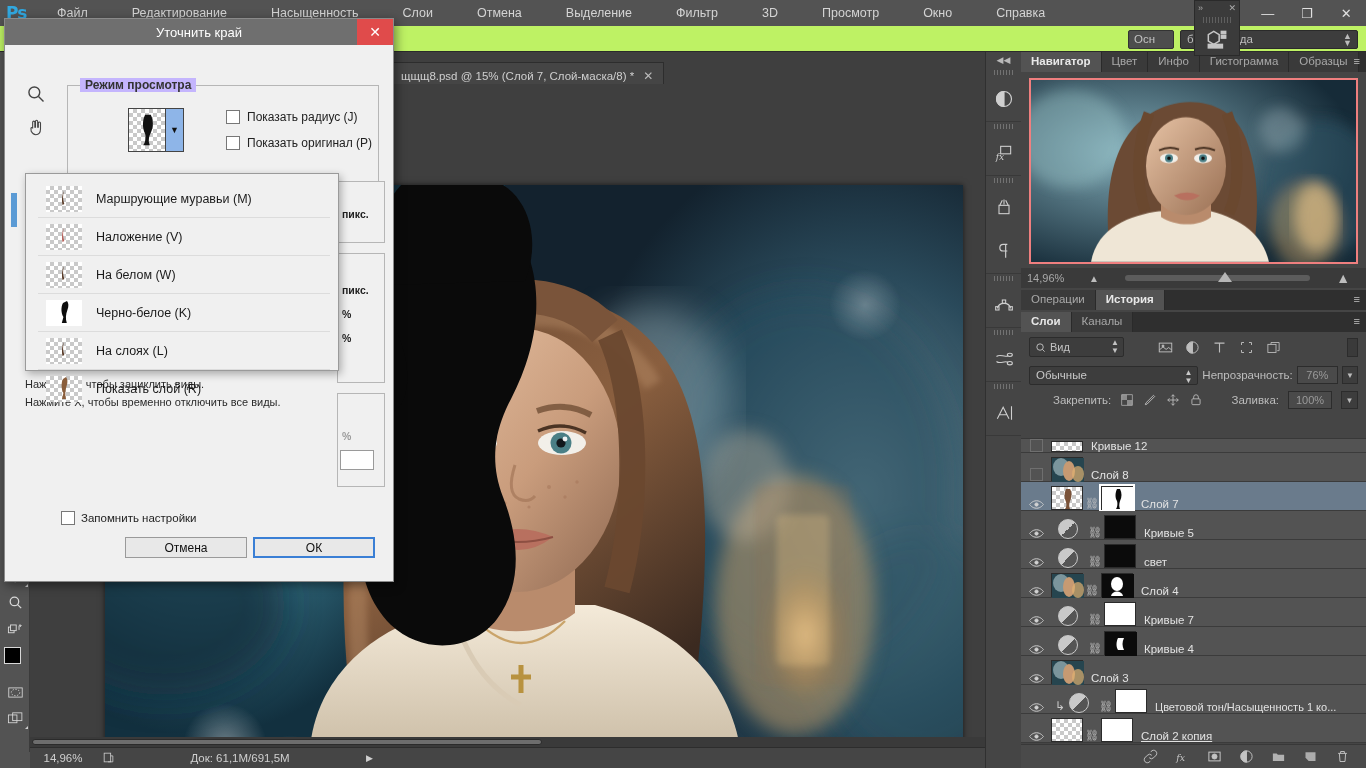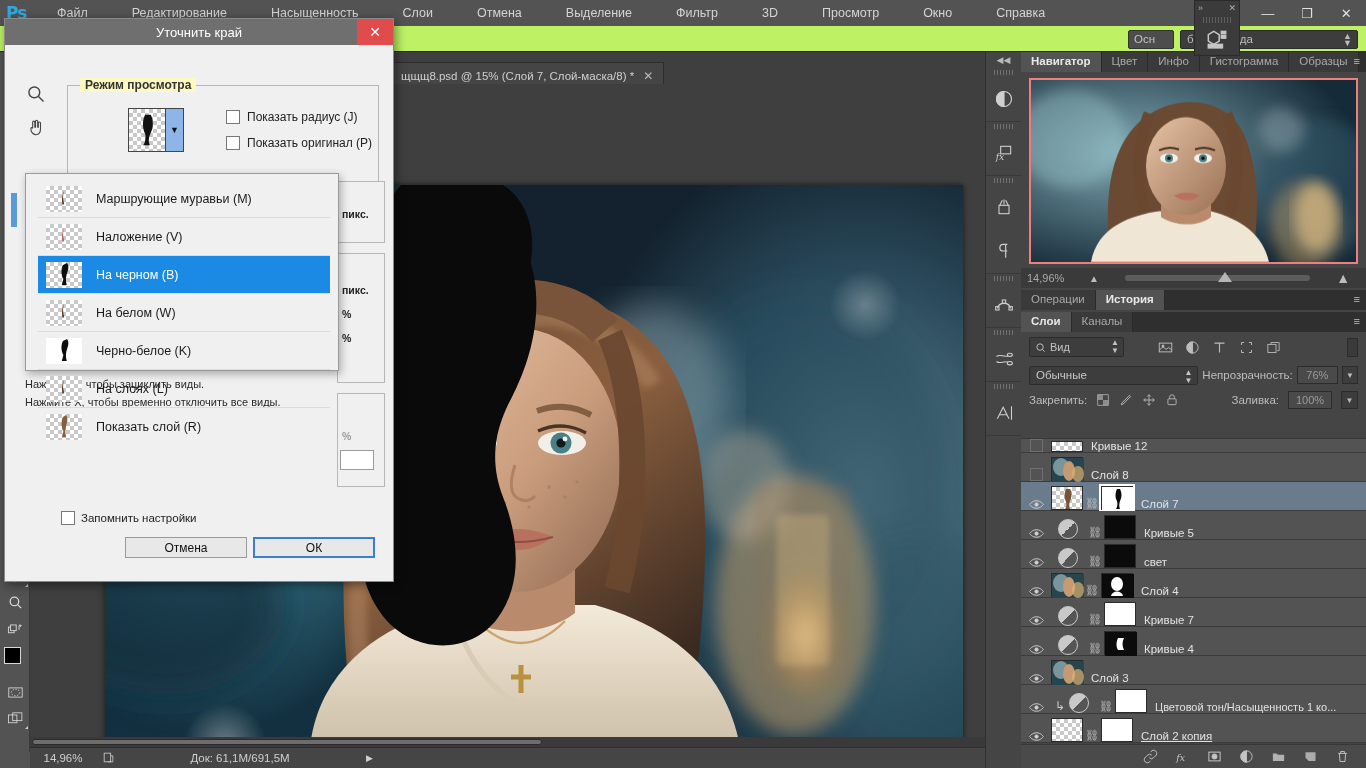--- a/index.html
+++ b/index.html
@@ -134,21 +134,21 @@
   .blendrow{ display:flex; align-items:center; height:26px; padding:0 8px; gap:4px;}
   .blend-sel{ width:180px; height:19px; background:#3d3d3d; border:1px solid #2c2c2c;
               border-radius:2px; color:#c8c8c8; font-size:11.5px;
               padding:2px 6px; position:relative;}
   .lbl{ color:#bdbdbd; font-size:11.5px;}
   .numfield{ width:44px; height:18px; background:#4a4a4a; border:1px solid #2c2c2c;
              color:#9a9a9a; font-size:11px; text-align:center; padding-top:2px;}
   .spin{ width:17px; height:18px; background:#3d3d3d; border:1px solid #2c2c2c;
          color:#bbb; font-size:8px; display:flex;align-items:center;justify-content:center;}
 
-  .lockrow{ display:flex; align-items:center; height:24px; padding:0 8px; gap:9px;}
+  .lockrow{ display:flex; align-items:center; height:24px; padding:0 8px; gap:9px;margin-left:24px;}
   .lockrow svg{ width:14px; height:14px; color:#bdbdbd;}
 
   .layerlist{ position:absolute; left:0; top:386px; width:345px; height:339px;
               overflow:hidden; border-top:1px solid #383838;}
   .lrow{ height:29px; display:flex; align-items:flex-end;
          border-bottom:1px solid #3b3b3b; background:#535353; position:relative;}
   .lrow.sel{ background:#6a7b8c; }
   .eye{ width:30px; display:flex;align-items:center;justify-content:center;
         color:#d2d2d2;}
   .eye svg{width:15px;height:11px;}
@@ -184,21 +184,21 @@
               background:#e04b4b; color:#fff; display:flex;
               align-items:center; justify-content:center; font-size:14px;}
   .dlg-body{ position:absolute; left:0; top:26px; width:388px; height:482px;
              background:#f0f0f0;}
   .dlg-tools{ position:absolute; left:14px; top:32px; width:34px;}
   .dlg-tool{ width:34px; height:34px; display:flex;align-items:center;
              justify-content:center; color:#444;}
   .dlg-tool svg{ width:20px; height:20px;}
 
   .group{ position:absolute; border:1px solid #b6b6b6; }
-  .group-title{ position:absolute; top:-8px; left:12px; background:#fef9c3;
+  .group-title{ position:absolute; top:-8px; left:12px; background:#c4b5fd;
                 padding:0 5px; font-size:12px; font-weight:bold; color:#333;}
   .g-view{ left:62px; top:40px; width:312px; height:118px;}
   .viewlabel{ position:absolute; left:28px; top:42px; font-size:14px; color:#333;
               font-weight:bold;margin-top:44px;}
   .viewswatch{ position:absolute; left:60px; top:22px; width:38px; height:44px;
                border:1px solid #444;}
   .viewarrow{ position:absolute; left:98px; top:22px; width:18px;height:44px;
               background:#8eb5e8; border:1px solid #444; border-left:none;
               display:flex;align-items:center;justify-content:center;
               font-size:9px;color:#111;}
@@ -959,28 +959,20 @@
         <div class="dd-label">Маршрующие муравьи (M)</div>
       </div>
       <div class="dd-item">
         <div class="dd-thumb checker">
           <svg viewBox="0 0 36 26" width="36" height="26">
             <path d="M18 4c-1.4 4-1.2 9 .3 13l-1.8 1c-.8-4-.8-10 1.5-14z" fill="#b7605a"></path>
             </svg>
         </div>
         <div class="dd-label">Наложение (V)</div>
       </div>
-      <div class="dd-item sel">
-        <div class="dd-thumb checker">
-          <svg viewBox="0 0 36 26" width="36" height="26">
-            <path d="M17 3c-2.2 4-2 10 .4 14l-1.6 6h5c-1.5-4-1-9 .6-13 1.6-4 1.2-7-.4-9z" fill="#0d0d0d"></path>
-            </svg>
-        </div>
-        <div class="dd-label">На черном (B)</div>
-      </div>
       <div class="dd-item">
         <div class="dd-thumb checker">
           <svg viewBox="0 0 36 26" width="36" height="26">
             <path d="M18 4c-1.4 4-1.2 9 .3 13l-1.8 1c-.8-4-.8-10 1.5-14z" fill="#5a3b28"></path>
             </svg>
         </div>
         <div class="dd-label">На белом (W)</div>
       </div>
       <div class="dd-item">
         <div class="dd-thumb" style="background:#fff">

